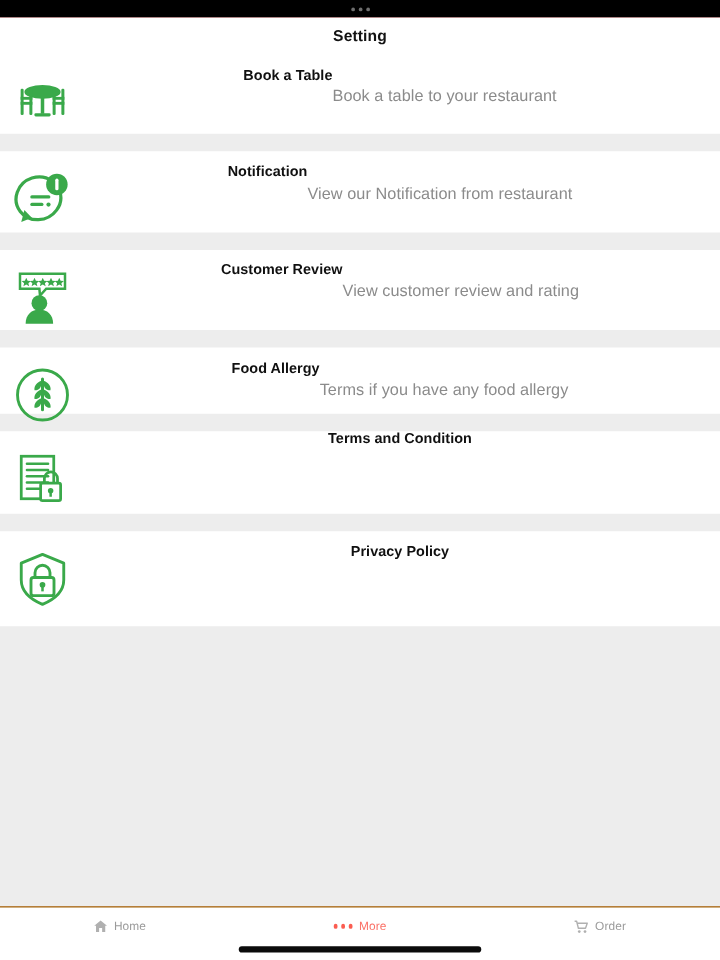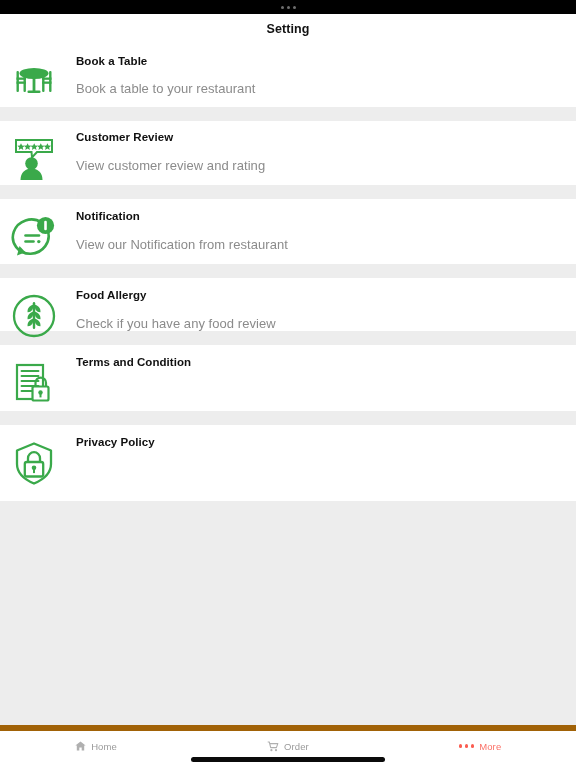--- a/index.html
+++ b/index.html
@@ -57,21 +57,21 @@
   .row-icon {
     width: 56px; height: 56px; flex: none;
     margin-top: 10px;
     display: flex; align-items: center; justify-content: center;
   }
   .row-icon svg { display: block; }
 
   .row-text {
     flex: 1 1 auto;
     padding: 0 12px 0 14px;
-    display: flex; flex-direction: column;
+    display: flex; flex-direction: row;
     justify-content: center;
   }
   .row-title {
     font-size: 11.5px; font-weight: bold; color: #101010;
     letter-spacing: .05px;
   }
   .row-sub {
     font-size: 13px; color: #8b8b8b; letter-spacing: .05px;
   }
 
@@ -86,31 +86,31 @@
 
   .row.r3 { height: 65px; }
   .row.r3 .row-text { padding-top: 11px; }
   .row.r3 .row-sub { margin-top: 15px; }
 
   .row.r4 { height: 53px; }
   .row.r4 .row-text { padding-top: 11px; }
   .row.r4 .row-sub { margin-top: 15px; }
 
   .row.r5 { height: 66px; }
-  .row.r5 .row-text { padding-top: 11px; }
+  .row.r5 .row-text { padding-top: 0; }
   .row.r5 .row-sub { margin-top: 15px; }
 
   .row.r6 { height: 76px; }
   .row.r6 .row-text { padding-top: 11px; }
   .row.r6 .row-sub { margin-top: 15px; }
 
   
   .tabbar {
     flex: none; height: 43px; background: #ffffff;
-    border-top: 6px solid #a16207;
+    border-top: 1px solid #a16207;
     display: flex; align-items: flex-start;
     position: relative;
   }
   .tab {
     flex: 1 1 0; height: 30px;
     display: flex; align-items: center; justify-content: center;
     gap: 5px;
   }
   .tab .tab-label { font-size: 9.5px; letter-spacing: .1px; }
   .tab.inactive .tab-label { color: #9a9a9a; }
@@ -164,81 +164,81 @@
               <rect x="30.1" y="19.5" width="9.4" height="2.3"></rect>
             </g>
           </svg>
         </div>
         <div class="row-text">
           <span class="row-title">Book a Table</span>
           <span class="row-sub">Book a table to  your restaurant</span>
         </div>
       </div>
 
+      <div class="row r3">
+        <div class="row-icon">
+          <svg width="46" height="46" viewBox="0 0 46 46">
+            <path d="M35 12.5 A18 17 0 1 0 38 22 A18 17 0 0 0 35 12.5" fill="none" stroke="#3aa94a" stroke-width="2.6" stroke-linecap="round" transform="rotate(-20 22 23)"></path>
+            <path d="M8.5 32 L6 41.5 L14.5 38.2 Z" fill="#3aa94a"></path>
+            <g stroke="#3aa94a" stroke-width="2.6" stroke-linecap="round">
+              <line x1="14.5" y1="21.5" x2="28" y2="21.5"></line>
+              <line x1="14.5" y1="27.5" x2="22.5" y2="27.5"></line>
+            </g>
+            <circle cx="27.8" cy="27.6" r="1.7" fill="#3aa94a"></circle>
+            <circle cx="34.5" cy="11.5" r="8.6" fill="#3aa94a"></circle>
+            <rect x="33.2" y="6.8" width="2.6" height="9.4" rx="1.3" fill="#ffffff"></rect>
+          </svg>
+        </div>
+        <div class="row-text">
+          <span class="row-title">Notification</span>
+          <span class="row-sub">View our Notification from restaurant</span>
+        </div>
+      </div>
+
       <div class="row r2">
         <div class="row-icon">
           <svg width="46" height="46" viewBox="0 0 46 46">
             <g fill="none" stroke="#3aa94a" stroke-width="2">
               <path d="M5 4 H41 V16 H26 L21 21.5 L20.5 16 H5 Z"></path>
             </g>
             <g fill="#3aa94a">
               <polygon points="10,7.2 11.1,9.6 13.7,9.8 11.7,11.5 12.3,14 10,12.6 7.7,14 8.3,11.5 6.3,9.8 8.9,9.6"></polygon>
               <polygon points="16.6,7.2 17.7,9.6 20.3,9.8 18.3,11.5 18.9,14 16.6,12.6 14.3,14 14.9,11.5 12.9,9.8 15.5,9.6"></polygon>
               <polygon points="23.2,7.2 24.3,9.6 26.9,9.8 24.9,11.5 25.5,14 23.2,12.6 20.9,14 21.5,11.5 19.5,9.8 22.1,9.6"></polygon>
               <polygon points="29.8,7.2 30.9,9.6 33.5,9.8 31.5,11.5 32.1,14 29.8,12.6 27.5,14 28.1,11.5 26.1,9.8 28.7,9.6"></polygon>
               <polygon points="36.4,7.2 37.5,9.6 40.1,9.8 38.1,11.5 38.7,14 36.4,12.6 34.1,14 34.7,11.5 32.7,9.8 35.3,9.6"></polygon>
               <circle cx="20.5" cy="27.5" r="6.3"></circle>
               <path d="M9.5 44 C9.5 36.6 14.4 32.6 20.5 32.6 C26.6 32.6 31.5 36.6 31.5 44 Z"></path>
             </g>
           </svg>
         </div>
         <div class="row-text">
           <span class="row-title">Customer Review</span>
           <span class="row-sub">View customer review and rating</span>
-        </div>
-      </div>
-
-      <div class="row r3">
-        <div class="row-icon">
-          <svg width="46" height="46" viewBox="0 0 46 46">
-            <path d="M35 12.5 A18 17 0 1 0 38 22 A18 17 0 0 0 35 12.5" fill="none" stroke="#3aa94a" stroke-width="2.6" stroke-linecap="round" transform="rotate(-20 22 23)"></path>
-            <path d="M8.5 32 L6 41.5 L14.5 38.2 Z" fill="#3aa94a"></path>
-            <g stroke="#3aa94a" stroke-width="2.6" stroke-linecap="round">
-              <line x1="14.5" y1="21.5" x2="28" y2="21.5"></line>
-              <line x1="14.5" y1="27.5" x2="22.5" y2="27.5"></line>
-            </g>
-            <circle cx="27.8" cy="27.6" r="1.7" fill="#3aa94a"></circle>
-            <circle cx="34.5" cy="11.5" r="8.6" fill="#3aa94a"></circle>
-            <rect x="33.2" y="6.8" width="2.6" height="9.4" rx="1.3" fill="#ffffff"></rect>
-          </svg>
-        </div>
-        <div class="row-text">
-          <span class="row-title">Notification</span>
-          <span class="row-sub">View our Notification from restaurant</span>
         </div>
       </div>
 
       <div class="row r4">
         <div class="row-icon">
           <svg width="46" height="46" viewBox="0 0 46 46">
             <circle cx="23" cy="23" r="20" fill="none" stroke="#3aa94a" stroke-width="2.3"></circle>
             <g fill="#3aa94a">
               <rect x="21.8" y="9" width="2.4" height="27" rx="1.2"></rect>
               <path d="M22.4 11.5 C18.5 12.6 16 15.6 16.6 19.2 C20.2 19.4 22.6 16.7 22.4 11.5 Z"></path>
               <path d="M23.6 11.5 C27.5 12.6 30 15.6 29.4 19.2 C25.8 19.4 23.4 16.7 23.6 11.5 Z"></path>
               <path d="M22.4 18.5 C18.5 19.6 16 22.6 16.6 26.2 C20.2 26.4 22.6 23.7 22.4 18.5 Z"></path>
               <path d="M23.6 18.5 C27.5 19.6 30 22.6 29.4 26.2 C25.8 26.4 23.4 23.7 23.6 18.5 Z"></path>
               <path d="M22.4 25.5 C18.5 26.6 16 29.6 16.6 33.2 C20.2 33.4 22.6 30.7 22.4 25.5 Z"></path>
               <path d="M23.6 25.5 C27.5 26.6 30 29.6 29.4 33.2 C25.8 33.4 23.4 30.7 23.6 25.5 Z"></path>
             </g>
           </svg>
         </div>
         <div class="row-text">
           <span class="row-title">Food Allergy</span>
-          <span class="row-sub">Check if you have any food review</span>
+          <span class="row-sub">Terms if you have any food allergy</span>
         </div>
       </div>
 
       <div class="row r5">
         <div class="row-icon">
           <svg width="46" height="46" viewBox="0 0 46 46">
             <rect x="6" y="5" width="26" height="34" fill="none" stroke="#3aa94a" stroke-width="2.2"></rect>
             <g stroke="#3aa94a" stroke-width="1.9" stroke-linecap="round">
               <line x1="10.5" y1="11" x2="27.5" y2="11"></line>
               <line x1="10.5" y1="16" x2="27.5" y2="16"></line>
@@ -277,40 +277,40 @@
 
   <div class="tabbar">
 
     <div class="tab inactive">
       <span>
         <svg width="11" height="10" viewBox="0 0 11 10">
           <path d="M5.5 0.4 L10.6 4.6 H9.2 V9.6 H6.7 V6.4 H4.3 V9.6 H1.8 V4.6 H0.4 Z" fill="#b0b0b0"></path>
         </svg>
       </span>
       <span class="tab-label">Home</span>
+    </div>
+
+    <div class="tab active">
+      <span class="dots3">
+        <i></i>
+          <i></i>
+          <i></i>
+      </span>
+      <span class="tab-label">More</span>
     </div>
 
     <div class="tab inactive">
       <span>
         <svg width="12" height="11" viewBox="0 0 12 11">
           <g fill="none" stroke="#b0b0b0" stroke-width="1.1" stroke-linejoin="round">
             <path d="M0.7 1 H2.3 L3.7 6.6 H9.4 L10.8 2.6 H2.9"></path>
           </g>
           <circle cx="4.4" cy="9.2" r="1.1" fill="#b0b0b0"></circle>
           <circle cx="9" cy="9.2" r="1.1" fill="#b0b0b0"></circle>
         </svg>
       </span>
       <span class="tab-label">Order</span>
     </div>
 
-    <div class="tab active">
-      <span class="dots3">
-        <i></i>
-          <i></i>
-          <i></i>
-      </span>
-      <span class="tab-label">More</span>
-    </div>
-
     <div class="homeindicator"></div>
   </div>
 
 </div>
 
 </body></html>

